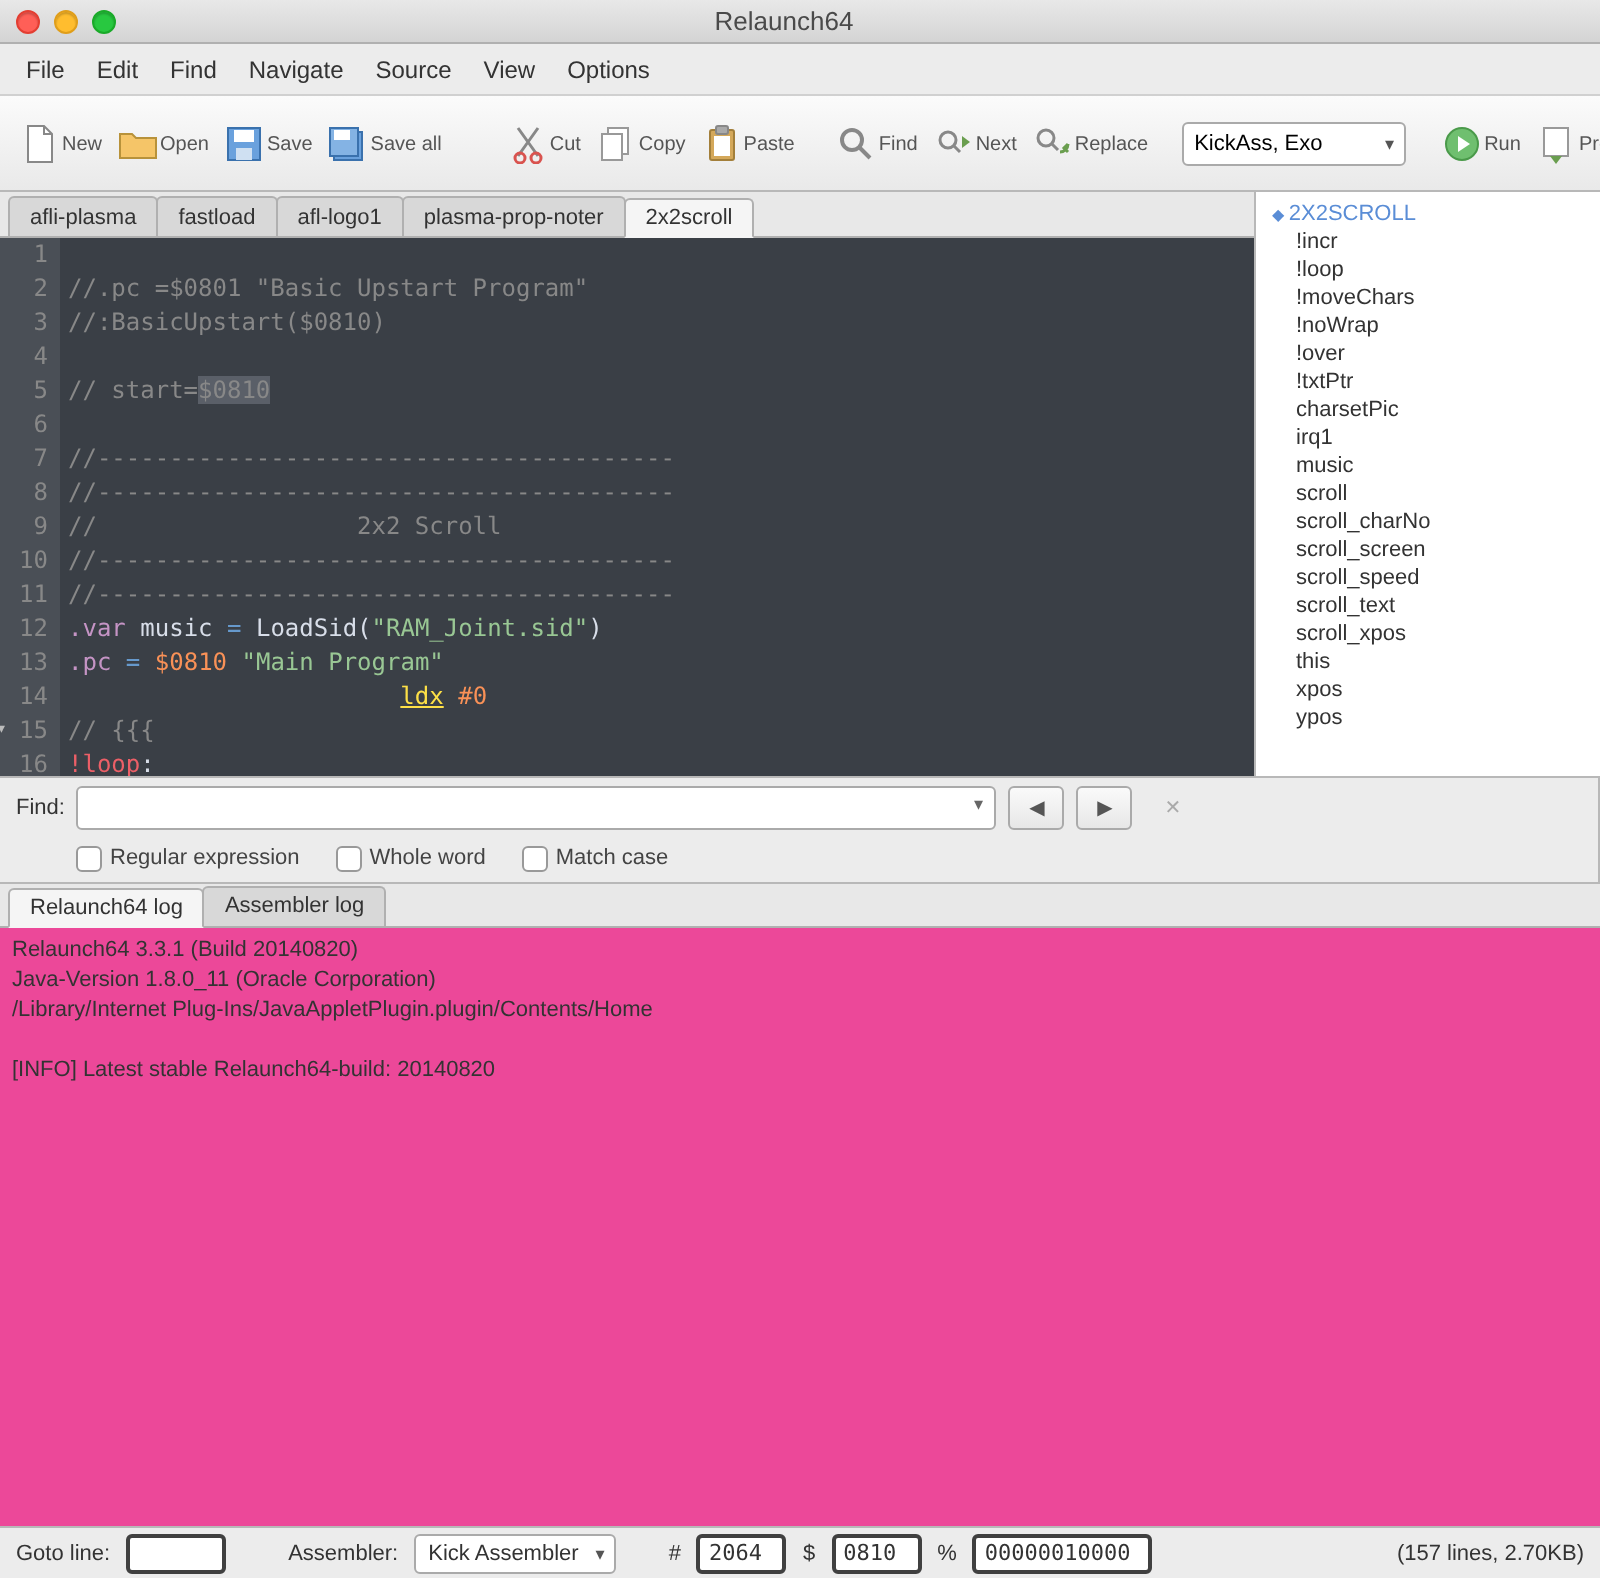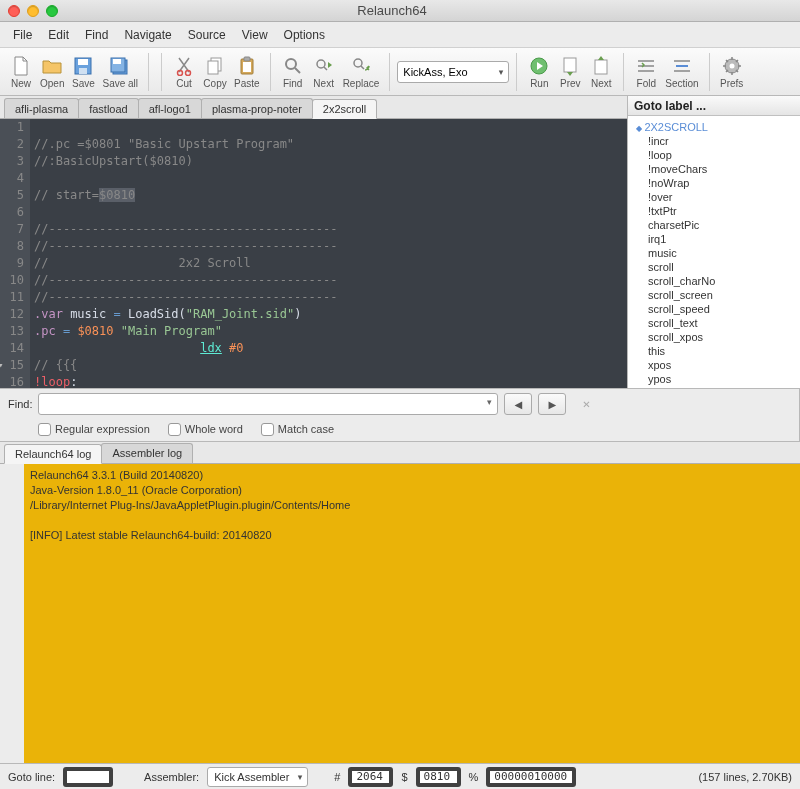--- a/index.html
+++ b/index.html
@@ -15,21 +15,21 @@
 .titlebar-title { position: absolute; left: 0; right: 16px; text-align: center; font-size: 13px; color: #4a4a4a; pointer-events: none; }
 
 
 .menubar { height: 26px; background: #ececec; display: flex; align-items: center; padding: 0 6px; border-bottom: 1px solid #d0d0d0; gap: 2px; }
 .menubar span { padding: 2px 7px; font-size: 12px; color: #333; }
 
 
 .toolbar { height: 48px; background: linear-gradient(#fbfbfb, #e9e9e9); border-bottom: 1px solid #b8b8b8; display: flex; align-items: center; padding: 3px 6px; gap: 2px; }
 .tbgroup { display: flex; align-items: center; gap: 1px; }
 .tbsep { width: 1px; height: 38px; background: #ccc; margin: 0 5px; }
-.tbbtn { display: flex; flex-direction: column; align-items: center; justify-content: center; min-width: 30px; height: 42px; padding: 0 3px; cursor: pointer; }
+.tbbtn { display: flex; flex-direction: row; align-items: center; justify-content: center; min-width: 30px; height: 42px; padding: 0 3px; cursor: pointer; }
 .tbicon { width: 22px; height: 22px; display: flex; align-items: center; justify-content: center; }
 .tblbl { font-size: 10px; color: #555; margin-top: 1px; white-space: nowrap; }
 .tbcombo { height: 22px; width: 112px; font-size: 11px; background: #fff; border: 1px solid #aaa; border-radius: 3px; padding: 0 18px 0 5px; display: flex; align-items: center; position: relative; text-align: center; }
 .tbcombo::after { content: "▾"; position: absolute; right: 5px; font-size: 9px; color: #555; }
 
 
 .main { flex: 1; display: flex; border-bottom: 1px solid #b8b8b8; min-height: 0; }
 .editor-pane { flex: 1; display: flex; flex-direction: column; min-width: 0; border-right: 1px solid #b8b8b8; }
 .right-pane { width: 172px; display: flex; flex-direction: column; background: #f5f5f5; }
 
@@ -44,21 +44,21 @@
 .gutter .ln { height: 17px; position: relative; }
 .gutter .fold { position: absolute; left: -2px; font-size: 9px; color: #bbb; }
 .code { flex: 1; color: #bbb; padding-left: 4px; white-space: pre; overflow: hidden; }
 .code .row { height: 17px; }
 .c-comment { color: #888; }
 .c-keyword { color: #c594c5; }
 .c-string { color: #99c794; }
 .c-number { color: #f99157; }
 .c-label { color: #ec5f67; }
 .c-op { color: #6699cc; }
-.c-opcode { color: #5eead4; text-decoration: underline; }
+.c-opcode { color: #fde047; text-decoration: underline; }
 .c-text { color: #d8dee9; }
 .sel { background: #5a5f68; }
 
 
 .goto-hdr { height: 20px; background: linear-gradient(#fafafa,#e5e5e5); border-bottom: 1px solid #c0c0c0; display: flex; align-items: center; padding: 0 6px; font-size: 12px; font-weight: bold; color: #222; }
 .goto-list { flex: 1; overflow: auto; background: #fff; padding: 4px 0; font-size: 11px; color: #333; }
 .goto-list .sect { color: #5a8dd6; padding: 1px 8px; }
 .goto-list .sect::before { content: "◆ "; font-size: 8px; }
 .goto-list .itm { padding: 1px 8px 1px 20px; }
 
@@ -80,27 +80,27 @@
 .filterbox { height: 22px; border: 1px solid #aaa; border-radius: 3px; background: #fff; width: 100%; }
 .refresh { width: 14px; height: 14px; font-size: 13px; color: #555; display: flex; align-items: center; justify-content: center; }
 
 
 .midbar { display: flex; }
 .midbar .findbar { flex: 1; border-right: 1px solid #b8b8b8; }
 .sortcol { width: 172px; }
 
 
 .logtabs { height: 22px; background: #e8e8e8; display: flex; align-items: flex-end; padding: 0 4px; border-bottom: 1px solid #b0b0b0; }
-.log { flex: 1; background: #eab308; padding: 4px 6px; font-family: "Lucida Grande", sans-serif; font-size: 11px; color: #333; overflow: auto; min-height: 100px; margin-left: 24px; }
+.log { flex: 1; background: #ec4899; padding: 4px 6px; font-family: "Lucida Grande", sans-serif; font-size: 11px; color: #333; overflow: auto; min-height: 100px; }
 .log .line { line-height: 15px; }
 
 
 .statusbar { height: 26px; background: #ececec; border-top: 1px solid #b8b8b8; display: flex; align-items: center; padding: 0 8px; gap: 8px; font-size: 11px; color: #333; }
 .statusbar .sp { flex: 1; }
-.sinput { height: 20px; border: 4px solid #404040; border-radius: 3px; background: #fff; padding: 0 4px; display: inline-flex; align-items: center; font-family: "Menlo", monospace; font-size: 11px; }
+.sinput { height: 20px; border: 2px solid #404040; border-radius: 3px; background: #fff; padding: 0 4px; display: inline-flex; align-items: center; font-family: "Menlo", monospace; font-size: 11px; }
 .scombo { height: 20px; border: 1px solid #aaa; border-radius: 3px; background: #fff; padding: 0 18px 0 6px; display: inline-flex; align-items: center; position: relative; font-size: 11px; }
 .scombo::after { content: "▾"; position: absolute; right: 5px; font-size: 9px; color: #555; }
 
 svg { display: block; }
 </style>
 </head>
 <body>
 
 <div class="titlebar">
   <div class="traffic">
@@ -324,21 +324,20 @@
           <div class="ln">12</div>
           <div class="ln">13</div>
           <div class="ln">14</div>
           <div class="ln">15<span class="fold">▾</span></div>
           <div class="ln">16</div>
         </div>
       <div class="code" id="code"><div class="row"></div><div class="row"><span class="c-comment">//.pc =$0801 "Basic Upstart Program"</span></div><div class="row"><span class="c-comment">//:BasicUpstart($0810)</span></div><div class="row"></div><div class="row"><span class="c-comment">// start=</span><span class="sel c-comment">$0810</span></div><div class="row"></div><div class="row"><span class="c-comment">//----------------------------------------</span></div><div class="row"><span class="c-comment">//----------------------------------------</span></div><div class="row"><span class="c-comment">//                  2x2 Scroll</span></div><div class="row"><span class="c-comment">//----------------------------------------</span></div><div class="row"><span class="c-comment">//----------------------------------------</span></div><div class="row"><span class="c-keyword">.var</span> <span class="c-text">music</span> <span class="c-op">=</span> <span class="c-text">LoadSid(</span><span class="c-string">"RAM_Joint.sid"</span><span class="c-text">)</span></div><div class="row"><span class="c-keyword">.pc</span> <span class="c-op">=</span> <span class="c-number">$0810</span> <span class="c-string">"Main Program"</span></div><div class="row">                       <span class="c-opcode">ldx</span> <span class="c-number">#0</span></div><div class="row"><span class="c-comment">// {{{</span></div><div class="row"><span class="c-label">!loop</span><span class="c-text">:</span></div></div>
     </div>
   </div>
   <div class="right-pane">
-    <div class="goto-hdr">Goto label ...</div>
     <div class="goto-list" id="gotolist">
         <div class="sect">2X2SCROLL</div>
         <div class="itm">!incr</div>
         <div class="itm">!loop</div>
         <div class="itm">!moveChars</div>
         <div class="itm">!noWrap</div>
         <div class="itm">!over</div>
         <div class="itm">!txtPtr</div>
         <div class="itm">charsetPic</div>
         <div class="itm">irq1</div>

